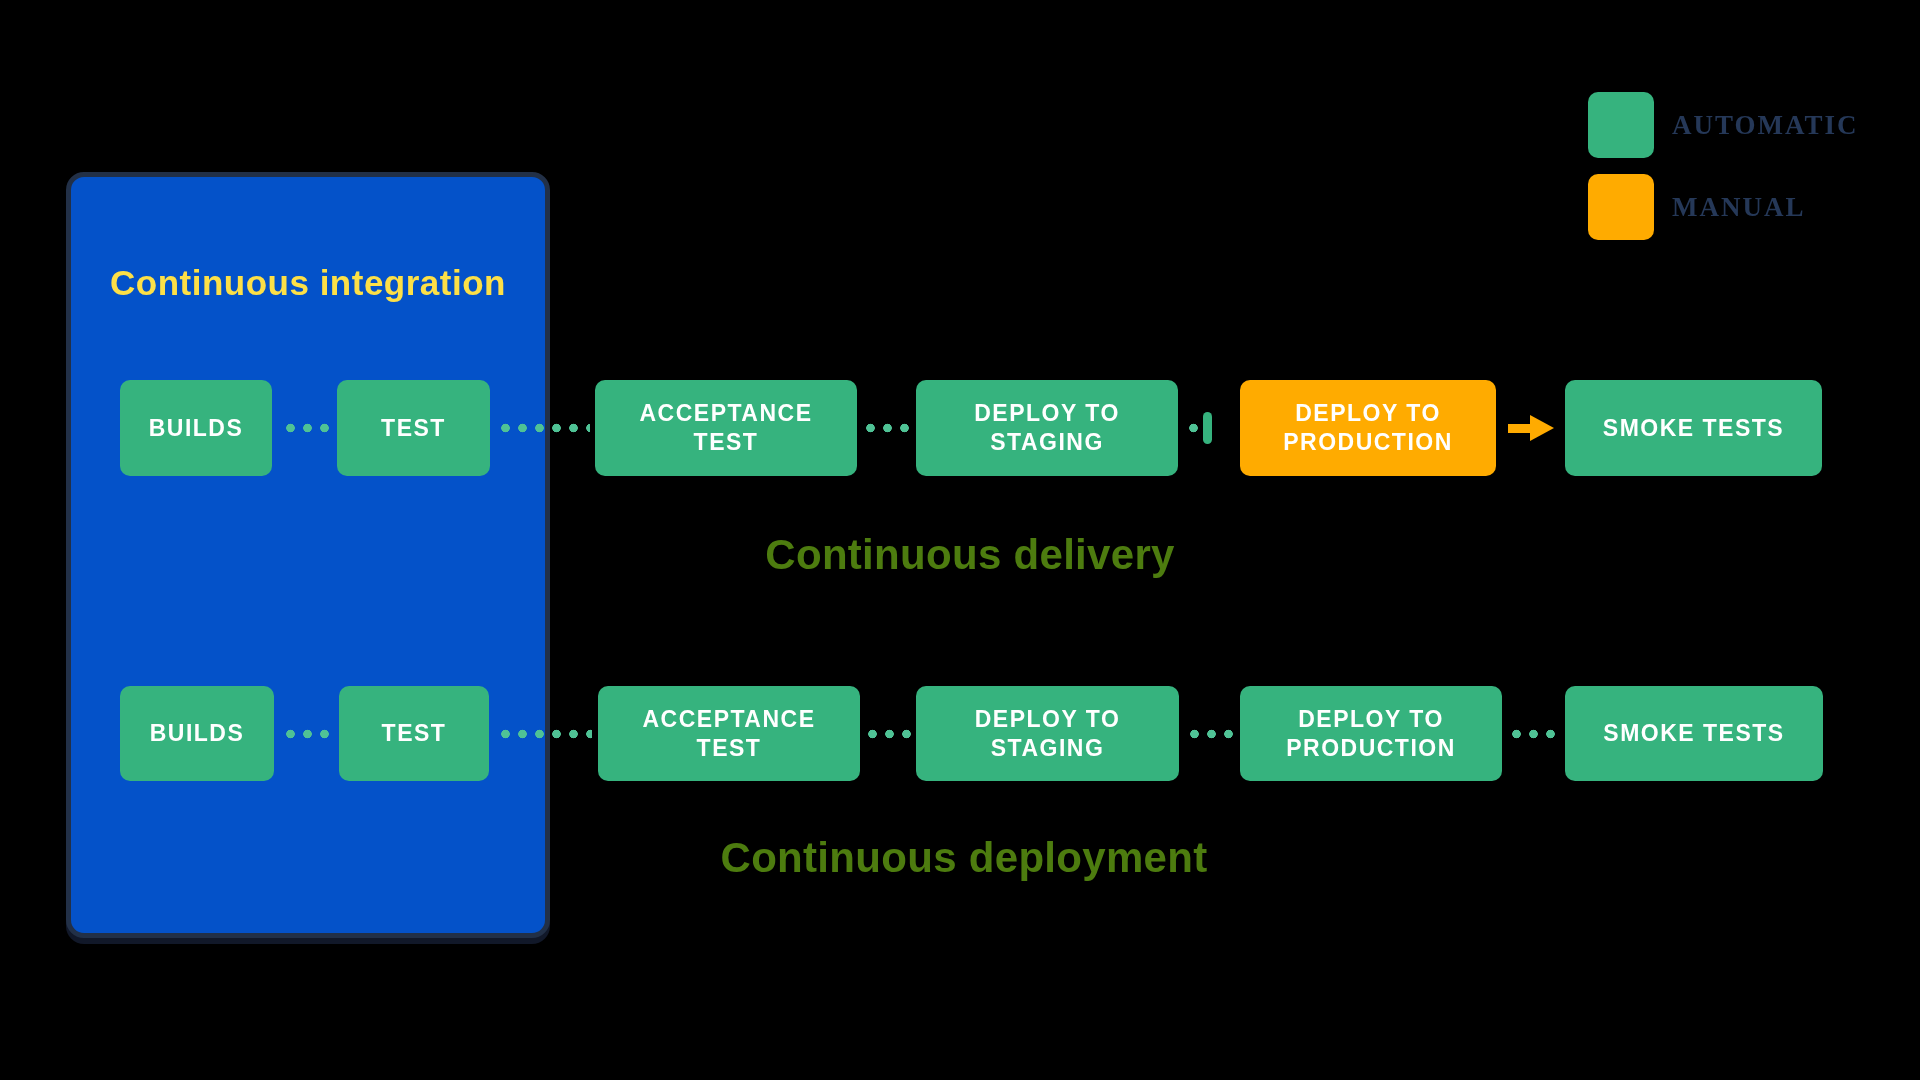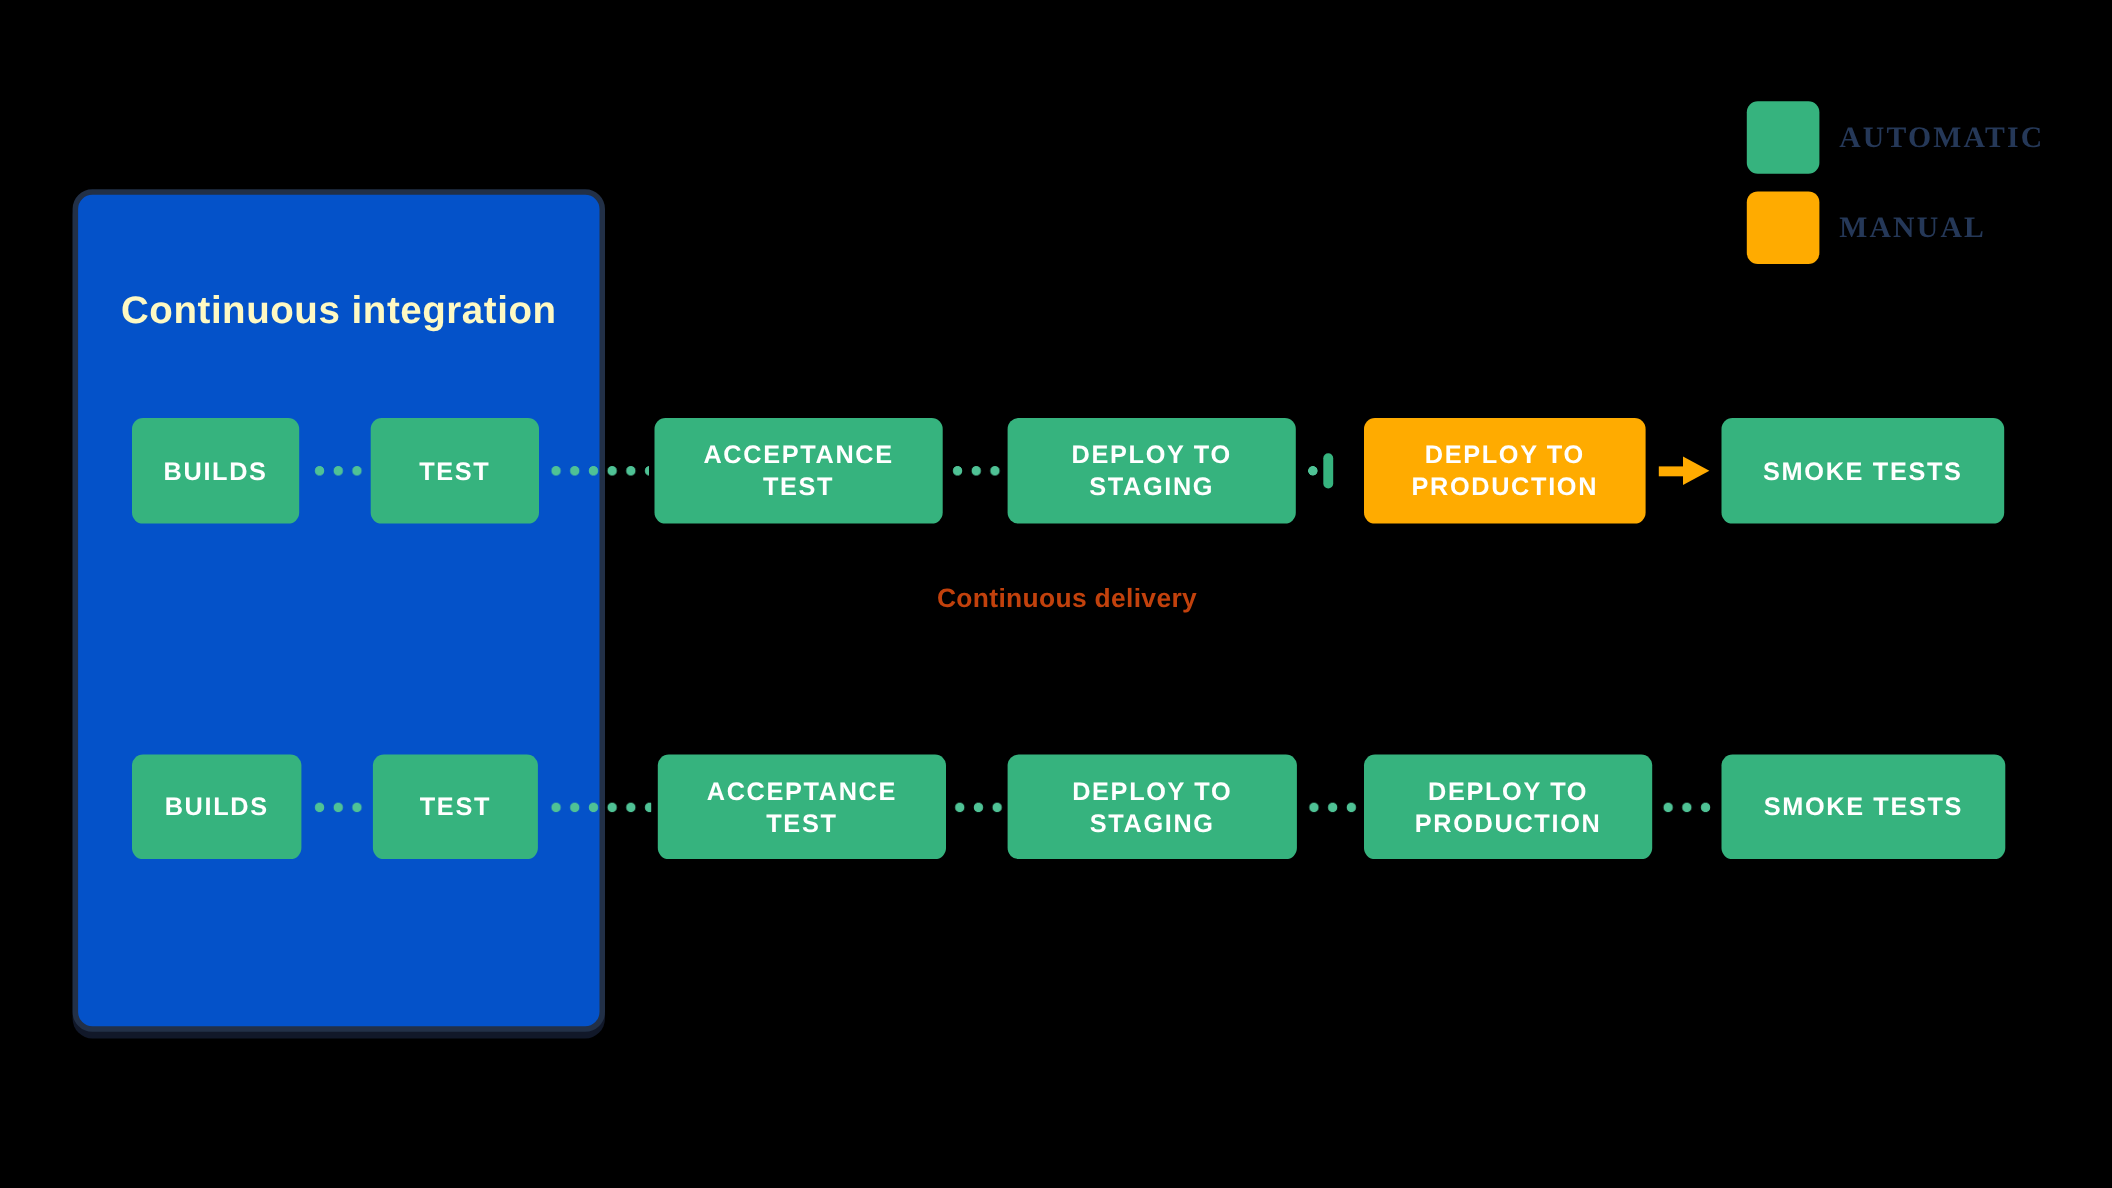--- a/index.html
+++ b/index.html
@@ -19,21 +19,21 @@
     width: 484px; height: 766px;
     background: #0452C9;
     border: 5px solid #223047;
     border-radius: 18px;
     box-shadow: 0 6px 0 rgba(20, 28, 48, 0.85);
   }
   .ci-title {
     position: absolute;
     left: 0; right: 0; top: 86px;
     text-align: center;
-    color: #fef9c3;
+    color: #fde047;
     font-size: 35px;
     font-weight: 600;
     letter-spacing: 0.5px;
   }
 
   
   .node {
     position: absolute;
     height: 96px;
     border-radius: 10px;
@@ -112,22 +112,22 @@
     width: 0; height: 0;
     border-top: 13px solid transparent;
     border-bottom: 13px solid transparent;
     border-left: 24px solid #FFAB00;
   }
 
   
   .row-label {
     position: absolute;
     transform: translateX(-50%);
-    color: #c2410c;
-    font-size: 24px;
+    color: #4d7c0f;
+    font-size: 42px;
     font-weight: 700;
     letter-spacing: 0.3px;
     white-space: nowrap;
   }
   .row-label.delivery   { left: 970px; top: 531px; }
   .row-label.deployment { left: 964px; top: 834px; }
 
   
   .legend { position: absolute; left: 1588px; top: 92px; z-index: 2; }
   .legend-row { position: relative; height: 66px; margin-bottom: 16px; }
@@ -183,20 +183,21 @@
   <div class="node automatic r2 n-staging-2">DEPLOY TO STAGING</div>
   <div class="node automatic r2 n-production-2">DEPLOY TO PRODUCTION</div>
   <div class="node automatic r2 n-smoke-2">SMOKE TESTS</div>
 
   <div class="dots row2 d2a"></div>
   <div class="dots row2 d2b"></div>
   <div class="dots row2 d2c"></div>
   <div class="dots row2 d2d"></div>
   <div class="dots row2 d2e"></div>
 
+  <div class="row-label deployment">Continuous deployment</div>
 
   <div class="legend">
     <div class="legend-row">
       <div class="legend-swatch automatic"></div>
       <div class="legend-label">AUTOMATIC</div>
     </div>
     <div class="legend-row">
       <div class="legend-swatch manual"></div>
       <div class="legend-label">MANUAL</div>
     </div>

